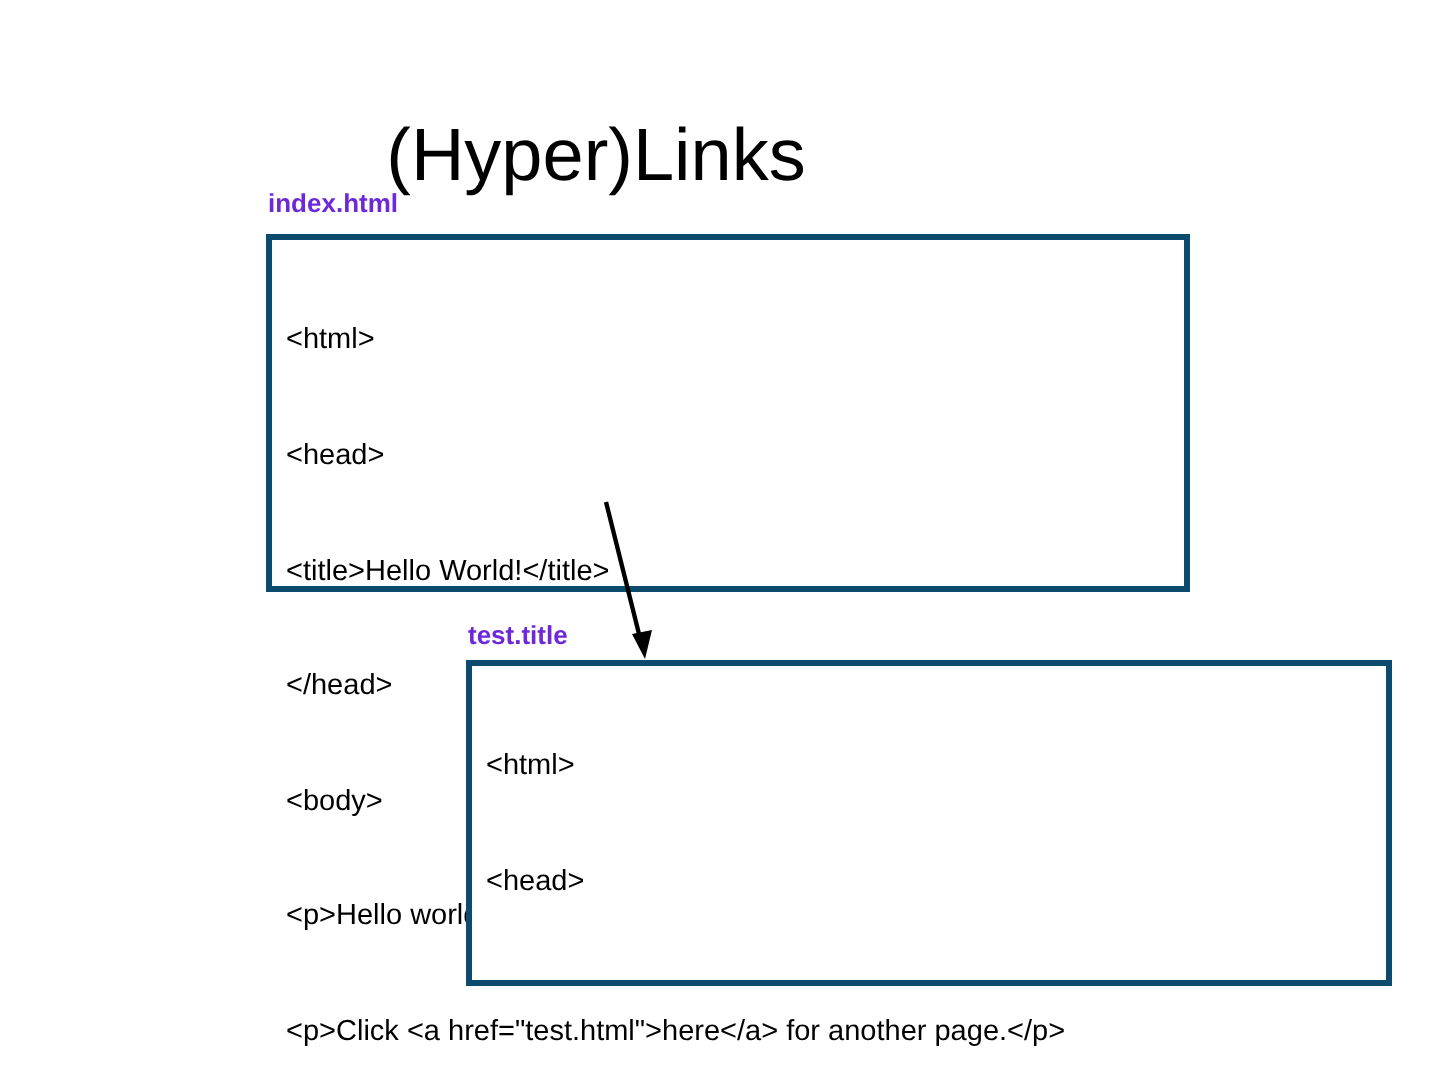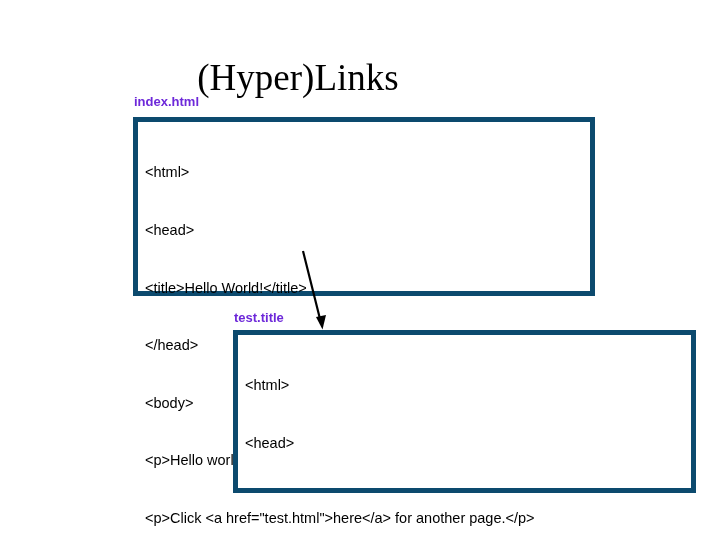--- a/index.html
+++ b/index.html
@@ -24,21 +24,21 @@
     height: 540px;
   }
 
   
   #slide-title {
     position: absolute;
     left: 0;
     top: 36px;
     width: 596px;
     text-align: center;
-    font-family: Liberation Serif, serif;
+    font-family: Liberation Sans, sans-serif;
     font-size: 37px;
     line-height: 44px;
     font-weight: normal;
     letter-spacing: 0px;
     white-space: nowrap;
     color: #000000;
     margin-top: 20px;
   }
 
   
@@ -51,21 +51,21 @@
     white-space: nowrap;
     color: #6d28d9;
   }
   #label-index { left: 134px; top: 94px; }
   #label-test  { left: 234px; top: 310px; }
 
   
   .code-box {
     position: absolute;
     box-sizing: border-box;
-    border: 5px solid #0c4a6e;
+    border: 3px solid #0c4a6e;
     background: #ffffff;
     padding: 0;
   }
   #box-index {
     left: 133px;
     top: 117px;
     width: 462px;
     height: 179px;
   }
   #box-test {

